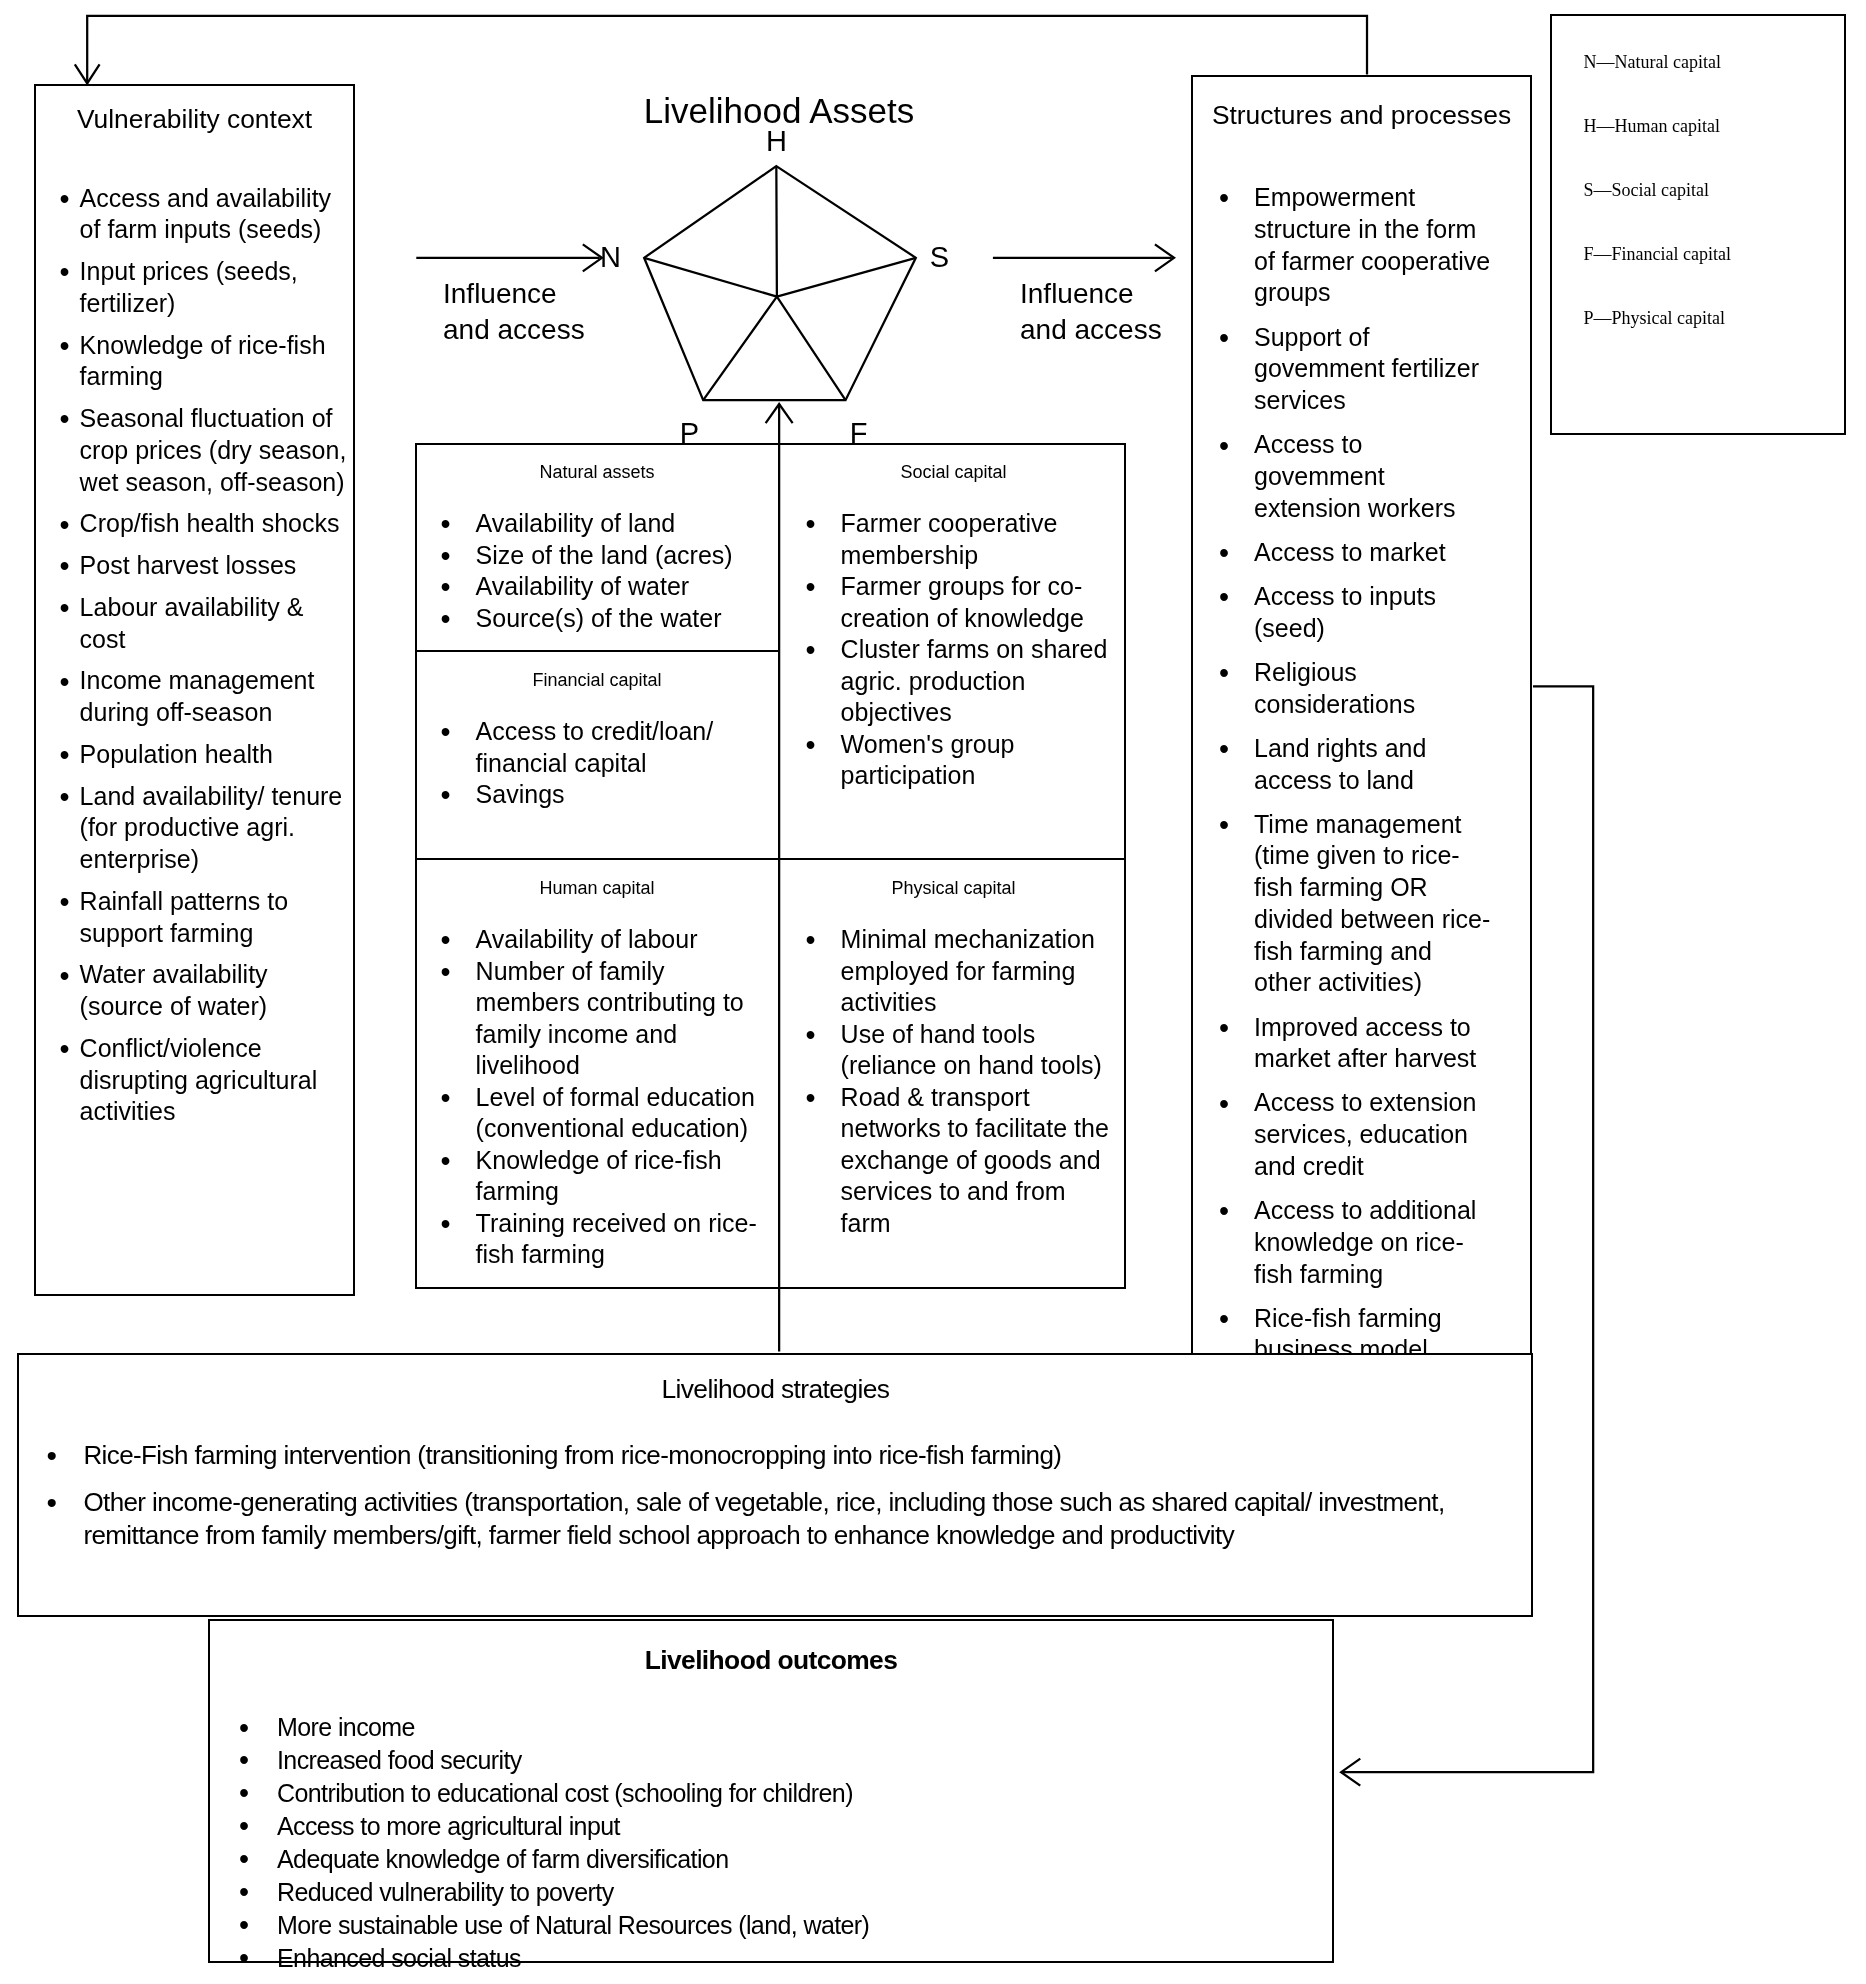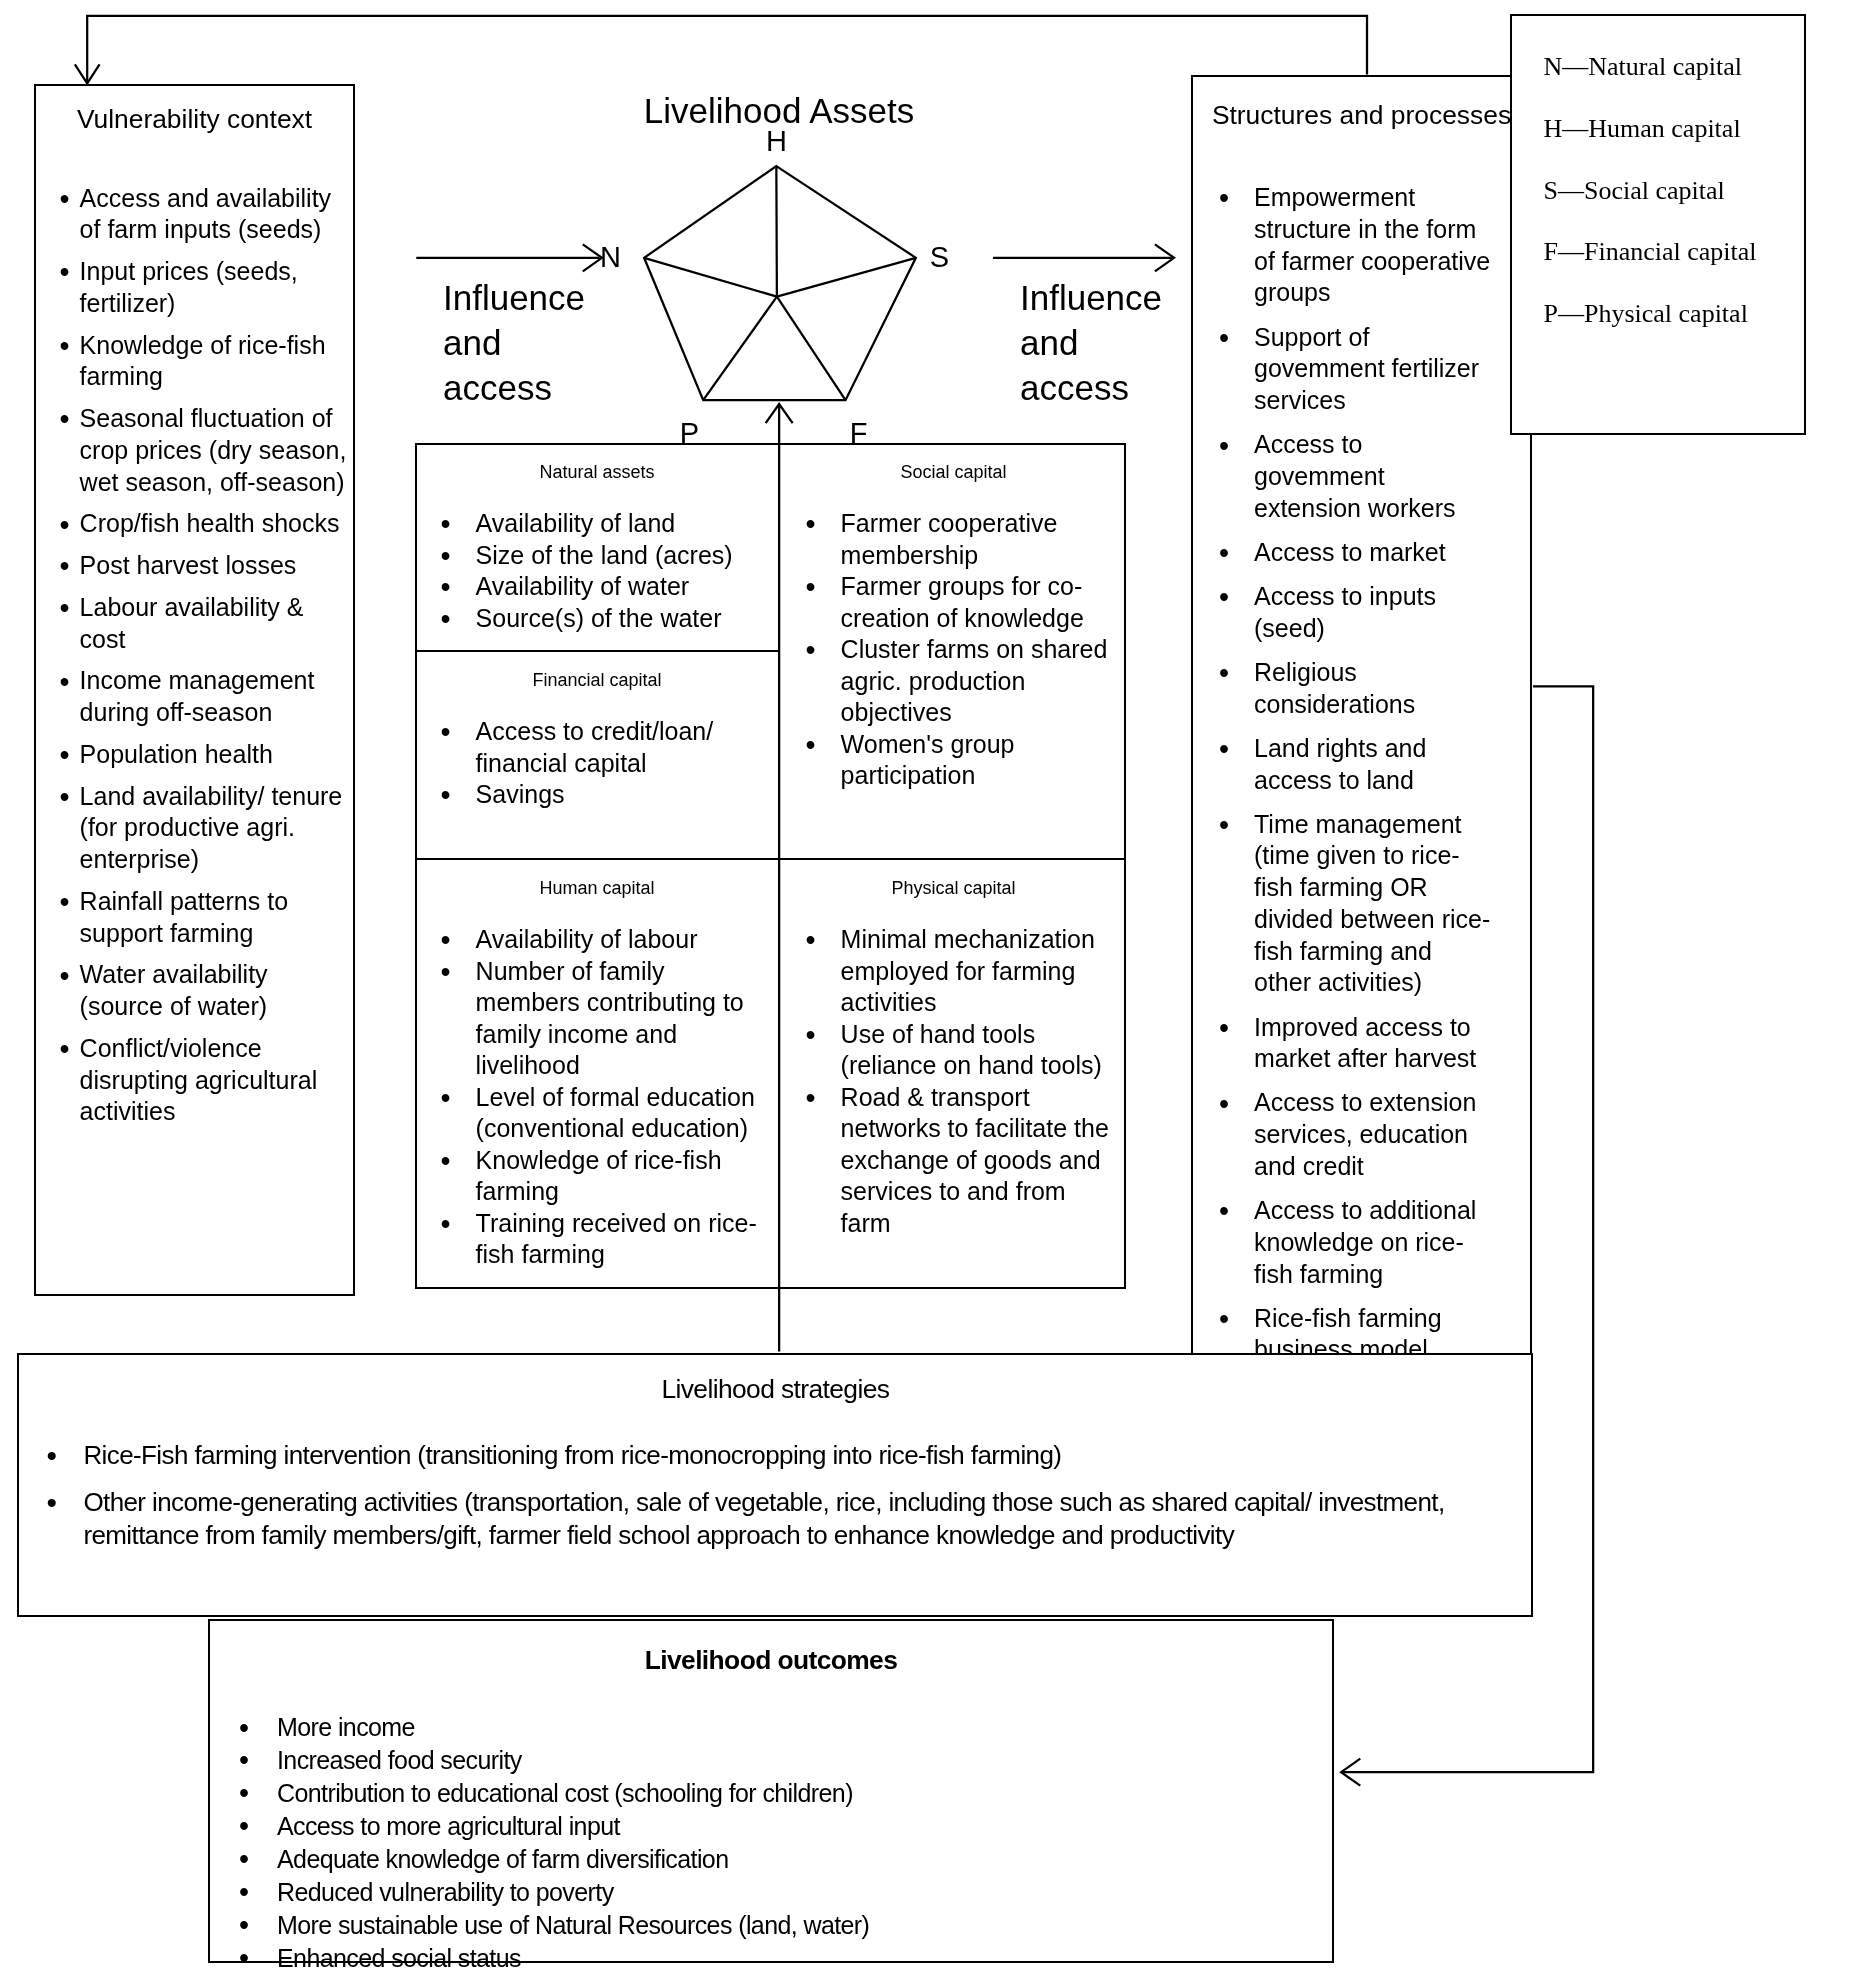--- a/index.html
+++ b/index.html
@@ -30,42 +30,42 @@
   .cell-financial{left:417px;top:655px;width:360px;height:200px;}
   .cell-human{left:417px;top:863px;width:360px;height:422px;}
   .cell-social{left:782px;top:447px;width:343px;height:410px;}
   .cell-physical{left:782px;top:863px;width:343px;height:422px;}
   
   .struct-box{left:1191px;top:75px;width:341px;height:1538px;font-size:25px;line-height:1.27;}
   .struct-box .box-title{margin-top:22.5px;}
   .struct-box ul{margin:51px 0 0 0;padding:0 0 0 26px;}
   .struct-box li{padding-left:35px;padding-right:37px;margin-bottom:12.4px;}
   
-  .legend-box{left:1510px;top:14px;width:296px;height:421px;font-family:"Liberation Serif",serif;font-size:26px;}
+  .legend-box{left:1550px;top:14px;width:296px;height:421px;font-family:"Liberation Serif",serif;font-size:18px;}
   .legend-box ul{list-style:none;margin:0;padding:36px 0 36px 31.5px;height:349px;
                  display:flex;flex-direction:column;justify-content:space-between;box-sizing:border-box;}
   
   .strat-box{left:17.4px;top:1353px;width:1516px;height:264px;font-size:26px;line-height:1.26;letter-spacing:-0.6px;}
   .strat-box .box-title{margin-top:19px;}
   .strat-box ul{margin:33px 0 0 0;padding:0 17px 0 27px;}
   .strat-box li{padding-left:37px;margin-bottom:14.6px;}
   
   .out-box{left:208px;top:1619px;width:1126px;height:344px;font-size:25px;line-height:1.18;letter-spacing:-0.6px;}
   .out-box .box-title{margin-top:23.6px;font-weight:bold;}
   .out-box ul{margin:37px 0 0 0;padding:0 11.3px 0 29px;}
   .out-box li{padding-left:38px;margin-bottom:3.4px;}
   
   .assets-title{left:582px;top:91px;width:394px;text-align:center;font-size:35px;}
   .pent-label{width:51px;text-align:center;font-size:29px;}
   .lab-h{left:751px;top:125px;}
   .lab-n{left:585px;top:241px;}
   .lab-s{left:914px;top:241px;}
   .lab-p{left:664px;top:417px;}
   .lab-f{left:833px;top:417px;}
-  .influence{font-size:35px;line-height:1.28;width:152px;}
+  .influence{font-size:28px;line-height:1.28;width:152px;}
   .infl-left{left:443px;top:276px;}
   .infl-right{left:1020px;top:276px;}
 </style>
 </head>
 <body>
 
 <div class="page">
 
   <svg class="overlay" viewBox="0 0 3317 3528" fill="none" stroke="#000" stroke-width="4">
     <path d="M155 148 L155 28 L2430 28 L2430 132"></path>

